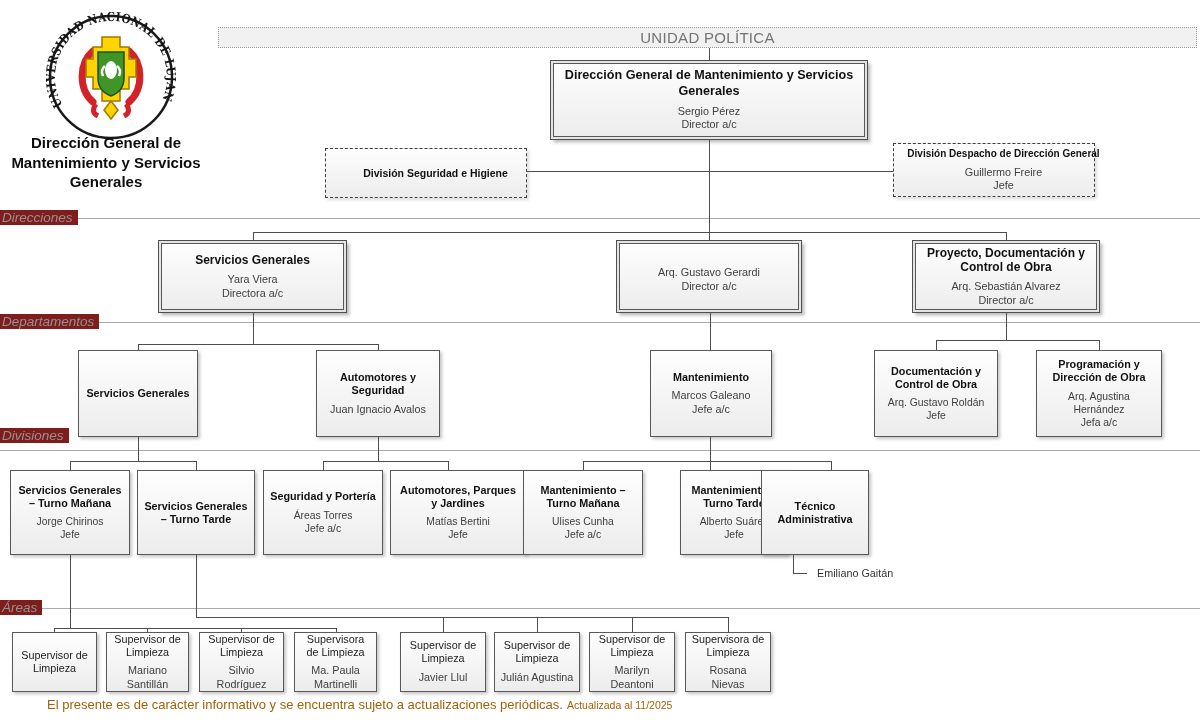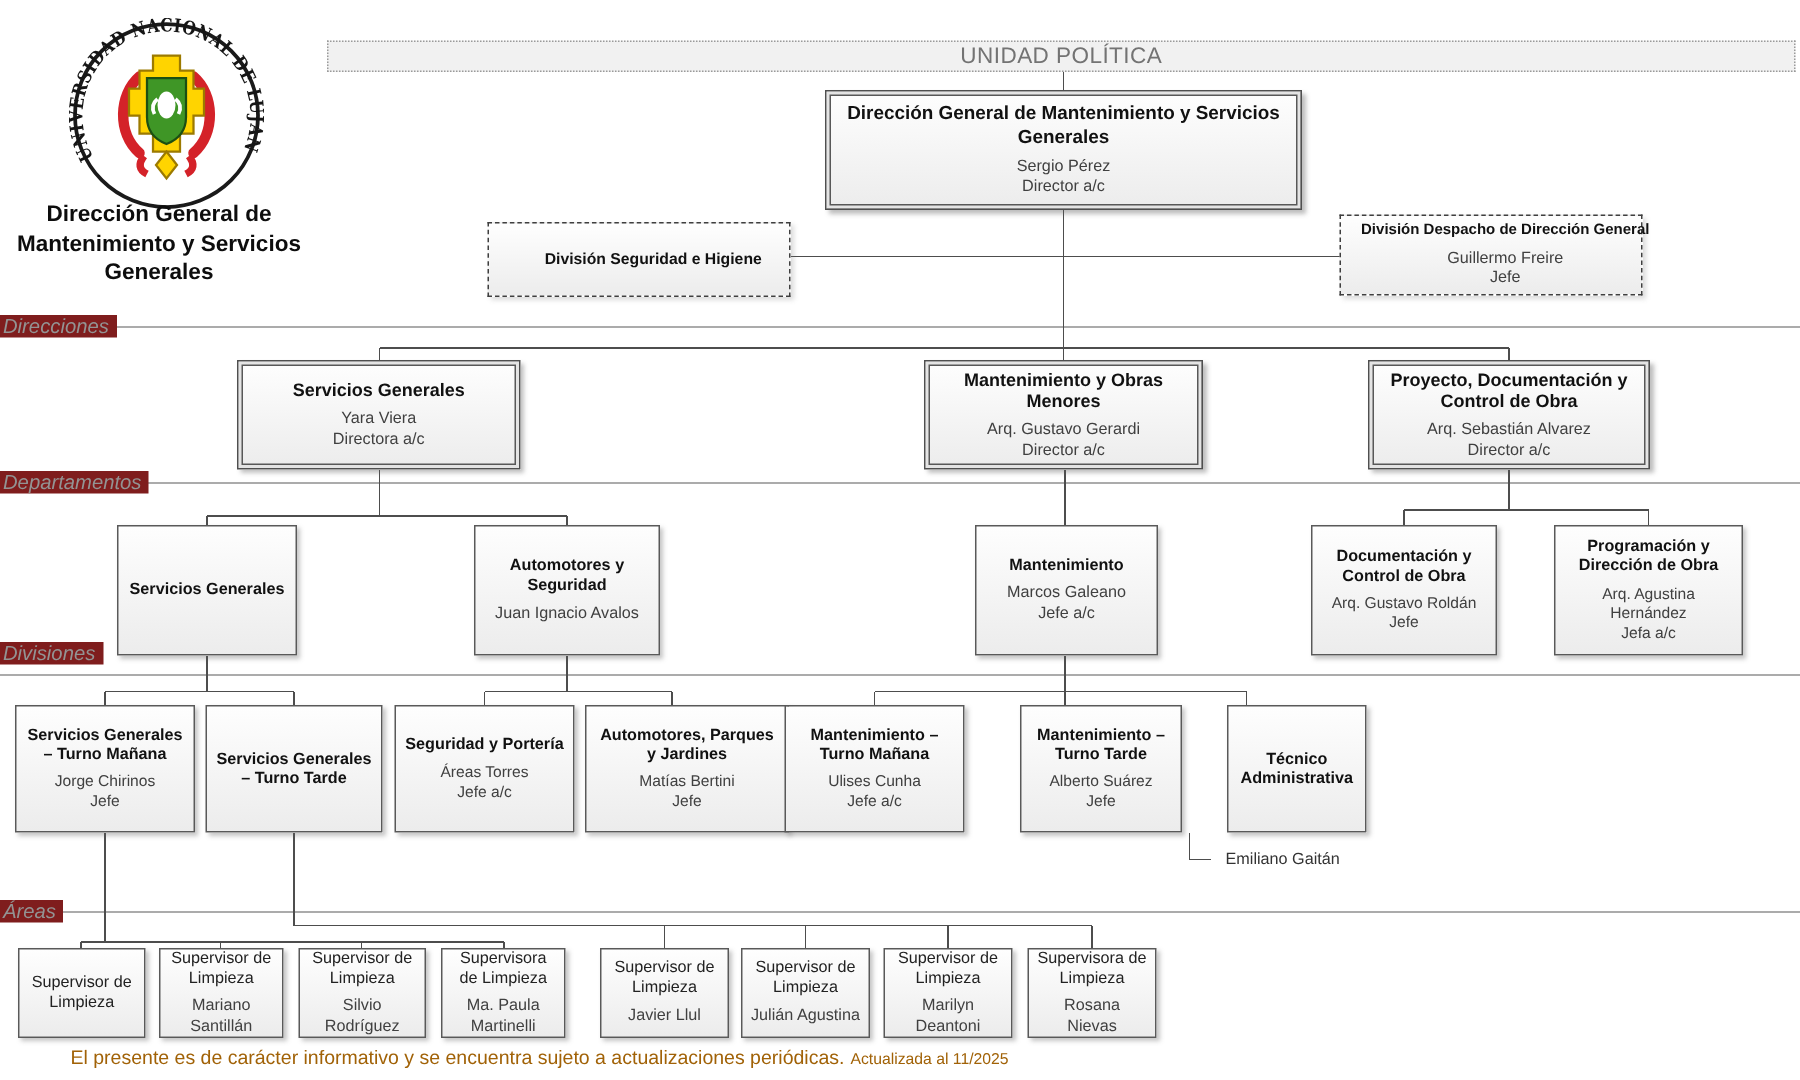--- a/index.html
+++ b/index.html
@@ -104,21 +104,20 @@
     <div class="n">Guillermo Freire</div>
     <div class="r">Jefe</div>
   </div>
 
   <div class="node double" style="left:158px;top:240px;width:189px;height:73px">
     <div class="t">Servicios Generales</div>
     <div class="n">Yara Viera</div>
     <div class="r">Directora a/c</div>
   </div>
   <div class="node double" style="left:616px;top:240px;width:186px;height:73px;padding:3px 16px">
-    <div class="t">Mantenimiento y Obras Menores</div>
     <div class="n">Arq. Gustavo Gerardi</div>
     <div class="r">Director a/c</div>
   </div>
   <div class="node double" style="left:912px;top:240px;width:188px;height:73px">
     <div class="t">Proyecto, Documentación y Control de Obra</div>
     <div class="n">Arq. Sebastián Alvarez</div>
     <div class="r">Director a/c</div>
   </div>
 
   <div class="node plain" style="left:78px;top:350px;width:120px;height:87px">
@@ -165,21 +164,21 @@
   <div class="node plain sm" style="left:523px;top:470px;width:120px;height:85px">
     <div class="t">Mantenimiento – Turno Mañana</div>
     <div class="n">Ulises Cunha</div>
     <div class="r">Jefe a/c</div>
   </div>
   <div class="node plain sm" style="left:680px;top:470px;width:108px;height:85px">
     <div class="t">Mantenimiento – Turno Tarde</div>
     <div class="n">Alberto Suárez</div>
     <div class="r">Jefe</div>
   </div>
-  <div class="node plain sm" style="left:818px;top:470px;width:93px;height:85px">
+  <div class="node plain sm" style="left:761px;top:470px;width:108px;height:85px">
     <div class="t">Técnico Administrativa</div>
   </div>
   <div class="free-text" style="left:817px;top:567px">Emiliano Gaitán</div>
 
   <div class="node plain areas-box" style="left:12px;top:632px;width:85px;height:60px">
     <div class="t">Supervisor de Limpieza</div>
   </div>
   <div class="node plain areas-box" style="left:106px;top:632px;width:83px;height:60px">
     <div class="t">Supervisor de Limpieza</div>
     <div class="n">Mariano

